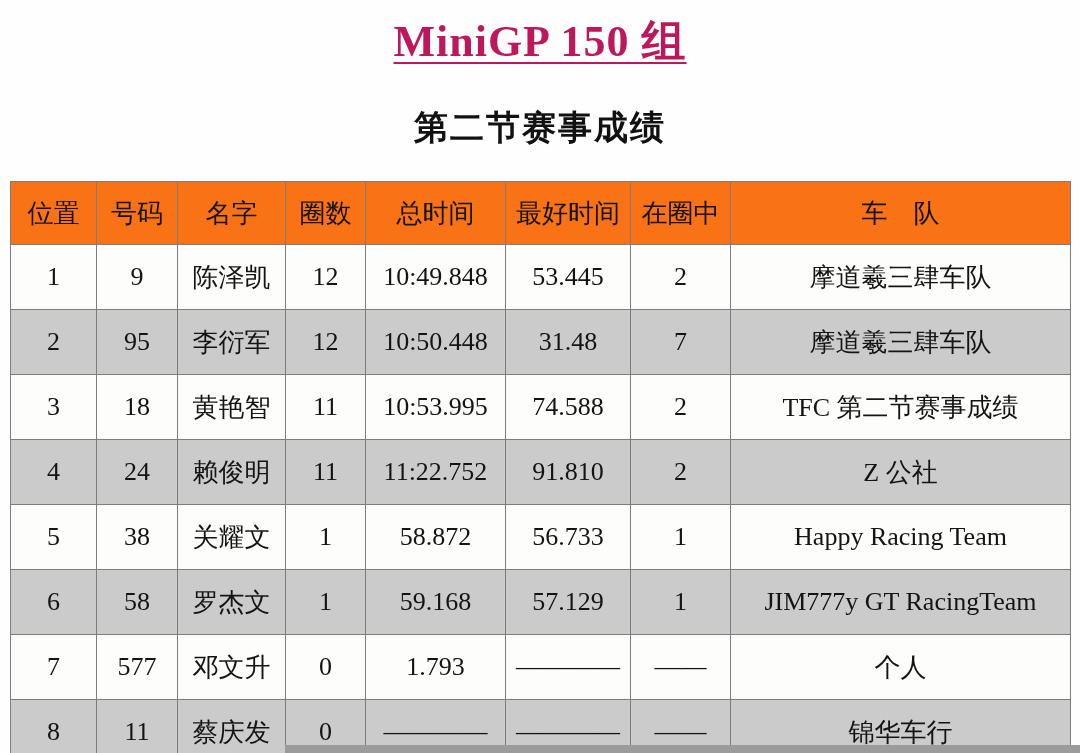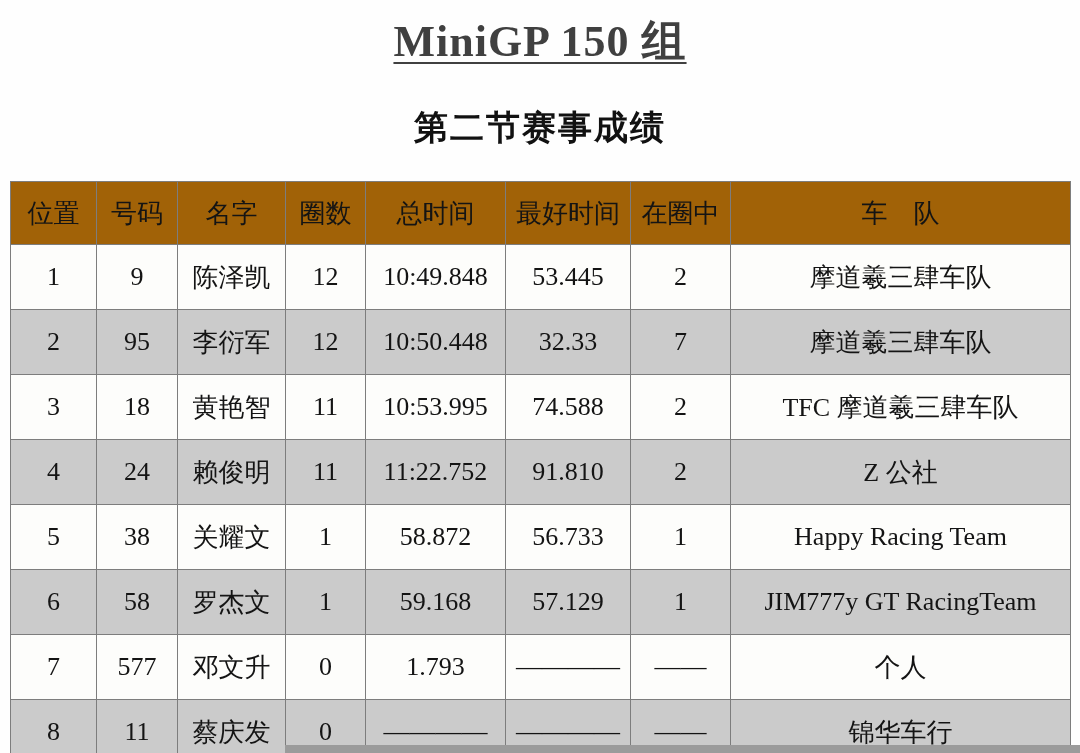--- a/index.html
+++ b/index.html
@@ -8,21 +8,21 @@
     width:1080px;height:753px;
     background:#fefefe;
     overflow:hidden;
     font-family:"Liberation Serif","DejaVu Serif",serif;
   }
   .title{
     margin:12px 0 0 0;
     text-align:center;
     font-size:44px;
     font-weight:bold;
-    color:#404040;
+    color:#be185d;
     text-decoration:underline;
     text-underline-offset:6px;
     text-decoration-thickness:2px;
     letter-spacing:1px;
   }
   .subtitle{
     margin:34px 0 0 0;
     text-align:center;
     font-size:34px;
     font-weight:bold;
@@ -39,21 +39,21 @@
     border:1px solid #7d7d7d;
     text-align:center;
     font-size:26px;
     color:#141414;
     font-weight:normal;
     height:64px;
     padding:0;
     overflow:hidden;
     white-space:nowrap;
   }
-  table.results th{height:62px;background:#a16207;}
+  table.results th{height:62px;background:#f97316;}
   tr.white td{background:#fdfdfb;}
   tr.gray  td{background:#cbcbcb;}
   
   col.c0{width:86px;} col.c1{width:81px;} col.c2{width:108px;} col.c3{width:80px;}
   col.c4{width:140px;} col.c5{width:125px;} col.c6{width:100px;} col.c7{width:340px;}
   
   td.c7{text-align:left;padding-left:18px;}
   .bottom-shadow{
     position:absolute;
     left:285px;right:0;
@@ -101,33 +101,33 @@
           <td class="c5">53.445</td>
           <td class="c6">2</td>
           <td class="c7">摩道羲三肆车队</td>
         </tr>
         <tr class="gray">
           <td class="c0">2</td>
           <td class="c1">95</td>
           <td class="c2">李衍军</td>
           <td class="c3">12</td>
           <td class="c4">10:50.448</td>
-          <td class="c5">32.33</td>
+          <td class="c5">31.48</td>
           <td class="c6">7</td>
           <td class="c7">摩道羲三肆车队</td>
         </tr>
         <tr class="white">
           <td class="c0">3</td>
           <td class="c1">18</td>
           <td class="c2">黄艳智</td>
           <td class="c3">11</td>
           <td class="c4">10:53.995</td>
           <td class="c5">74.588</td>
           <td class="c6">2</td>
-          <td class="c7">TFC 摩道羲三肆车队</td>
+          <td class="c7">TFC 第二节赛事成绩</td>
         </tr>
         <tr class="gray">
           <td class="c0">4</td>
           <td class="c1">24</td>
           <td class="c2">赖俊明</td>
           <td class="c3">11</td>
           <td class="c4">11:22.752</td>
           <td class="c5">91.810</td>
           <td class="c6">2</td>
           <td class="c7">Z 公社</td>

